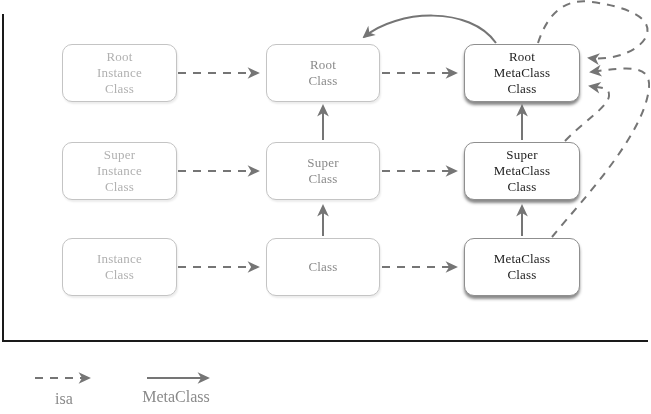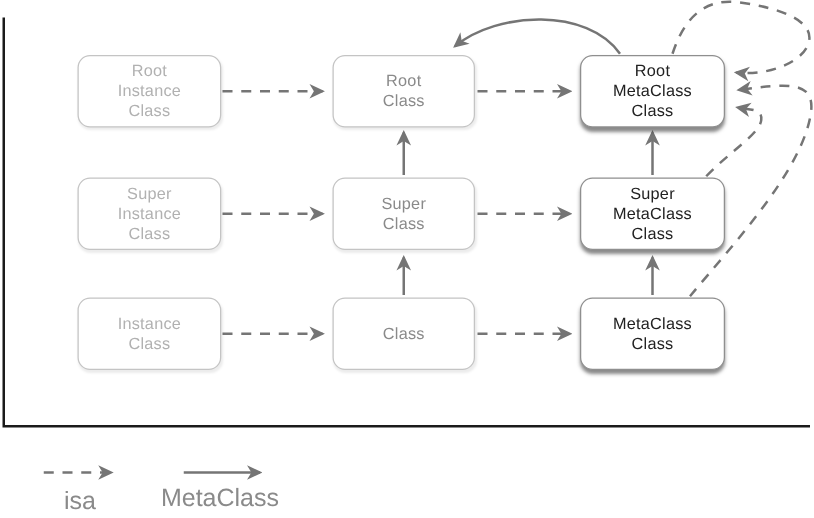--- a/index.html
+++ b/index.html
@@ -1,20 +1,20 @@
 <!DOCTYPE html>
 <html><head>
 <meta charset="utf-8">
 <style>
   html,body{margin:0;padding:0;background:#ffffff;}
   .stage{
     position:relative;
     width:651px;height:414px;
     background:#ffffff;
-    font-family:Liberation Sans, sans-serif;
+    font-family:Liberation Serif, serif;
     overflow:hidden;
   }
   .arrows{position:absolute;left:0;top:0;width:651px;height:414px;}
   .node{
     position:absolute;
     box-sizing:border-box;
     display:flex;flex-direction:column;
     align-items:center;justify-content:center;
     background:#ffffff;
     border-radius:10px;
@@ -34,21 +34,21 @@
     box-shadow:1px 2px 2px rgba(0,0,0,0.08);
   }
   .node.dark{
     border:1.5px solid #8f8f8f;
     color:#222222;
     box-shadow:0 3px 3px rgba(40,40,40,0.55);
   }
   .legend-label{
     position:absolute;
     color:#8a8a8a;
-    font-size:20px;
+    font-size:16px;
     text-align:center;
   }
 </style>
 </head>
 <body>
 
 <div class="stage">
 
   <svg class="arrows" width="651" height="414" viewBox="0 0 651 414" xmlns="http://www.w3.org/2000/svg">
     <defs>

